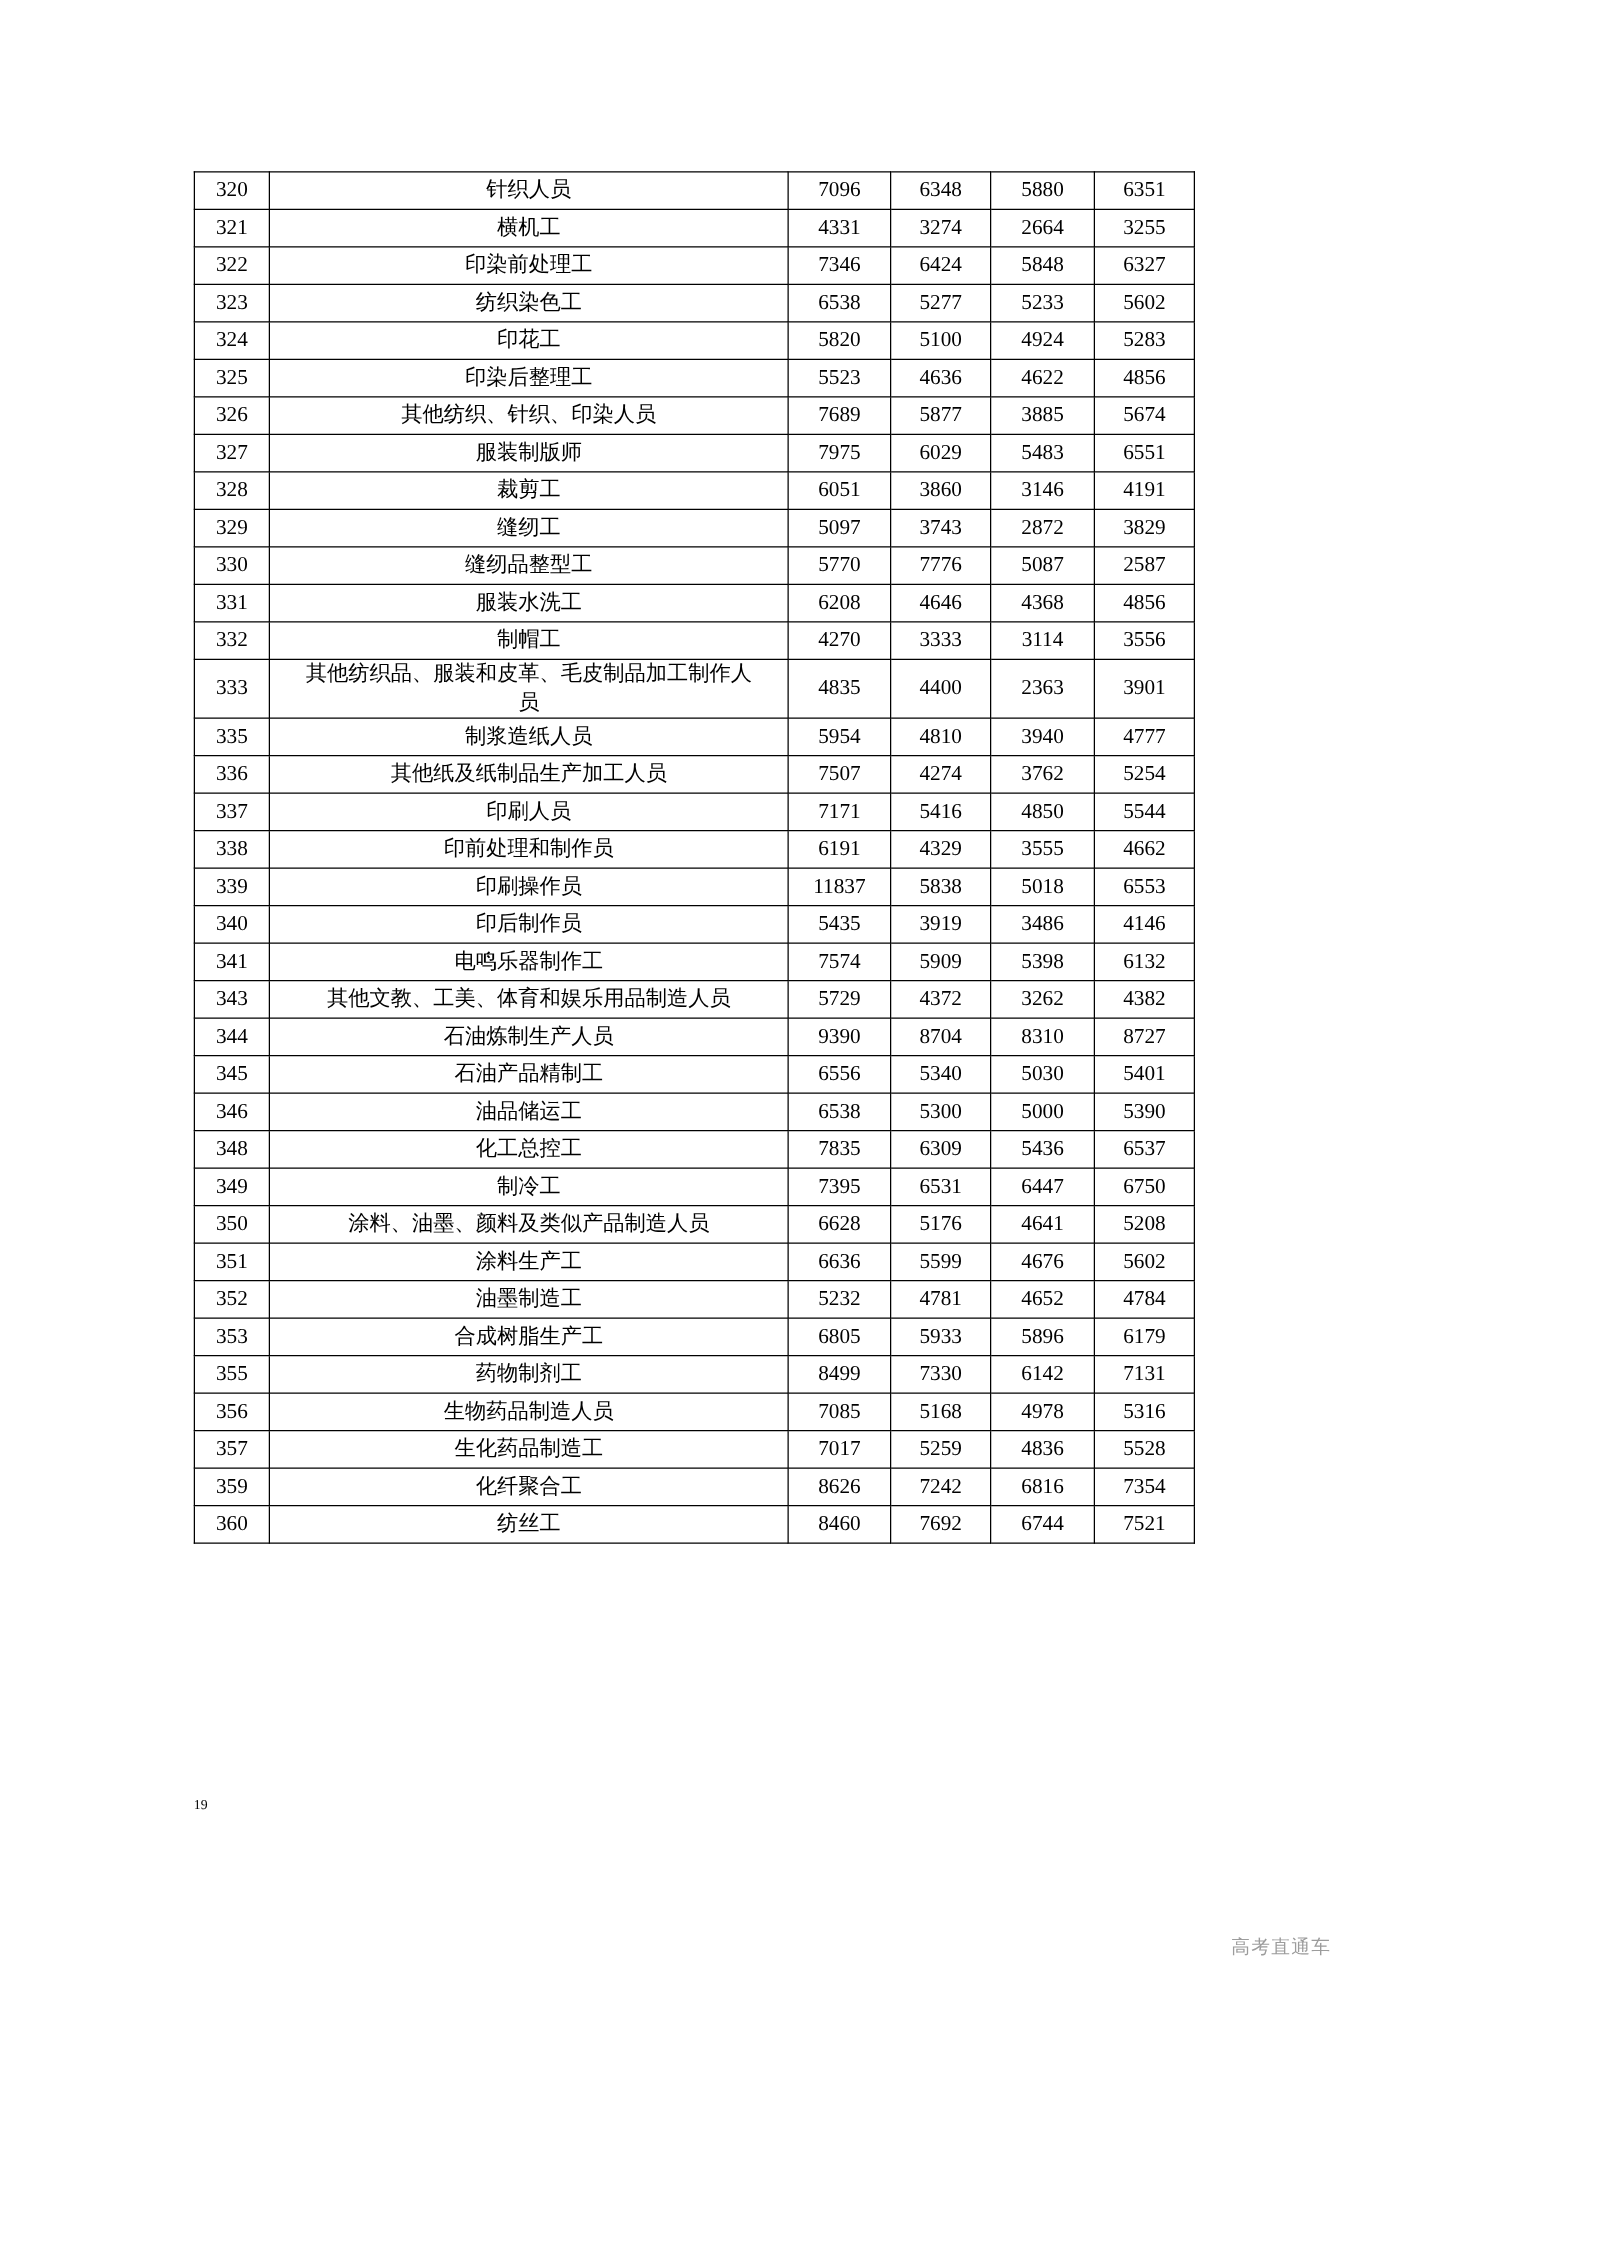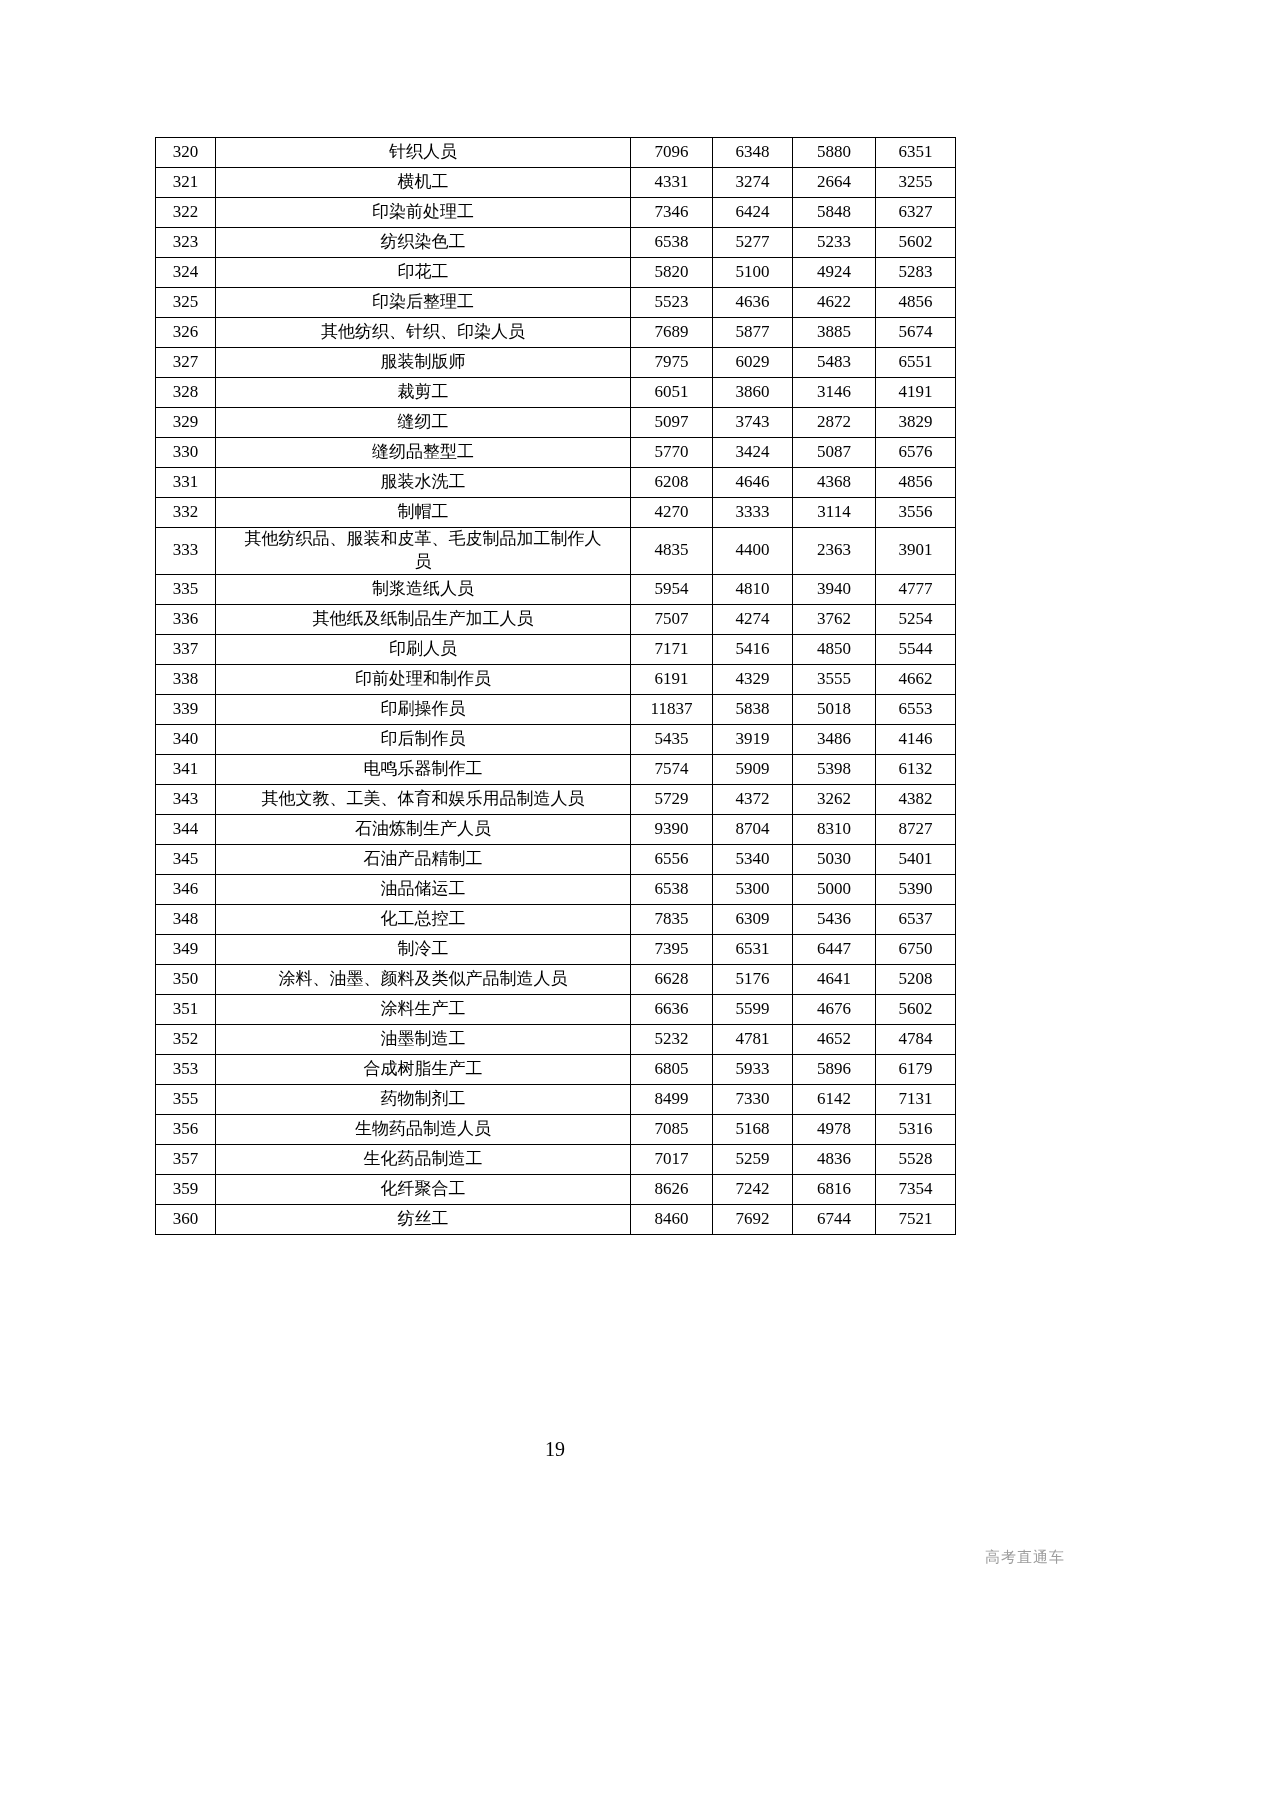--- a/index.html
+++ b/index.html
@@ -34,22 +34,22 @@
     line-height: 1.35;
   }
   table.salary-table td.name-cell {
     padding: 0 24px;
   }
   .page-number {
     position: absolute;
     left: 155px;
     top: 1438px;
     width: 800px;
-    text-align: center;
-    font-size: 20px;
+    text-align: left;
+    font-size: 11px;
     color: #000000;
   }
   .watermark {
     position: absolute;
     left: 985px;
     top: 1548px;
     font-size: 15px;
     letter-spacing: 1px;
     color: #9c9c9c;
     font-family: "Liberation Sans", "DejaVu Sans", sans-serif;
@@ -147,23 +147,23 @@
           <td class="name-cell">缝纫工</td>
           <td>5097</td>
           <td>3743</td>
           <td>2872</td>
           <td>3829</td>
         </tr>
         <tr>
           <td>330</td>
           <td class="name-cell">缝纫品整型工</td>
           <td>5770</td>
-          <td>3424</td>
+          <td>7776</td>
           <td>5087</td>
-          <td>6576</td>
+          <td>2587</td>
         </tr>
         <tr>
           <td>331</td>
           <td class="name-cell">服装水洗工</td>
           <td>6208</td>
           <td>4646</td>
           <td>4368</td>
           <td>4856</td>
         </tr>
         <tr>

